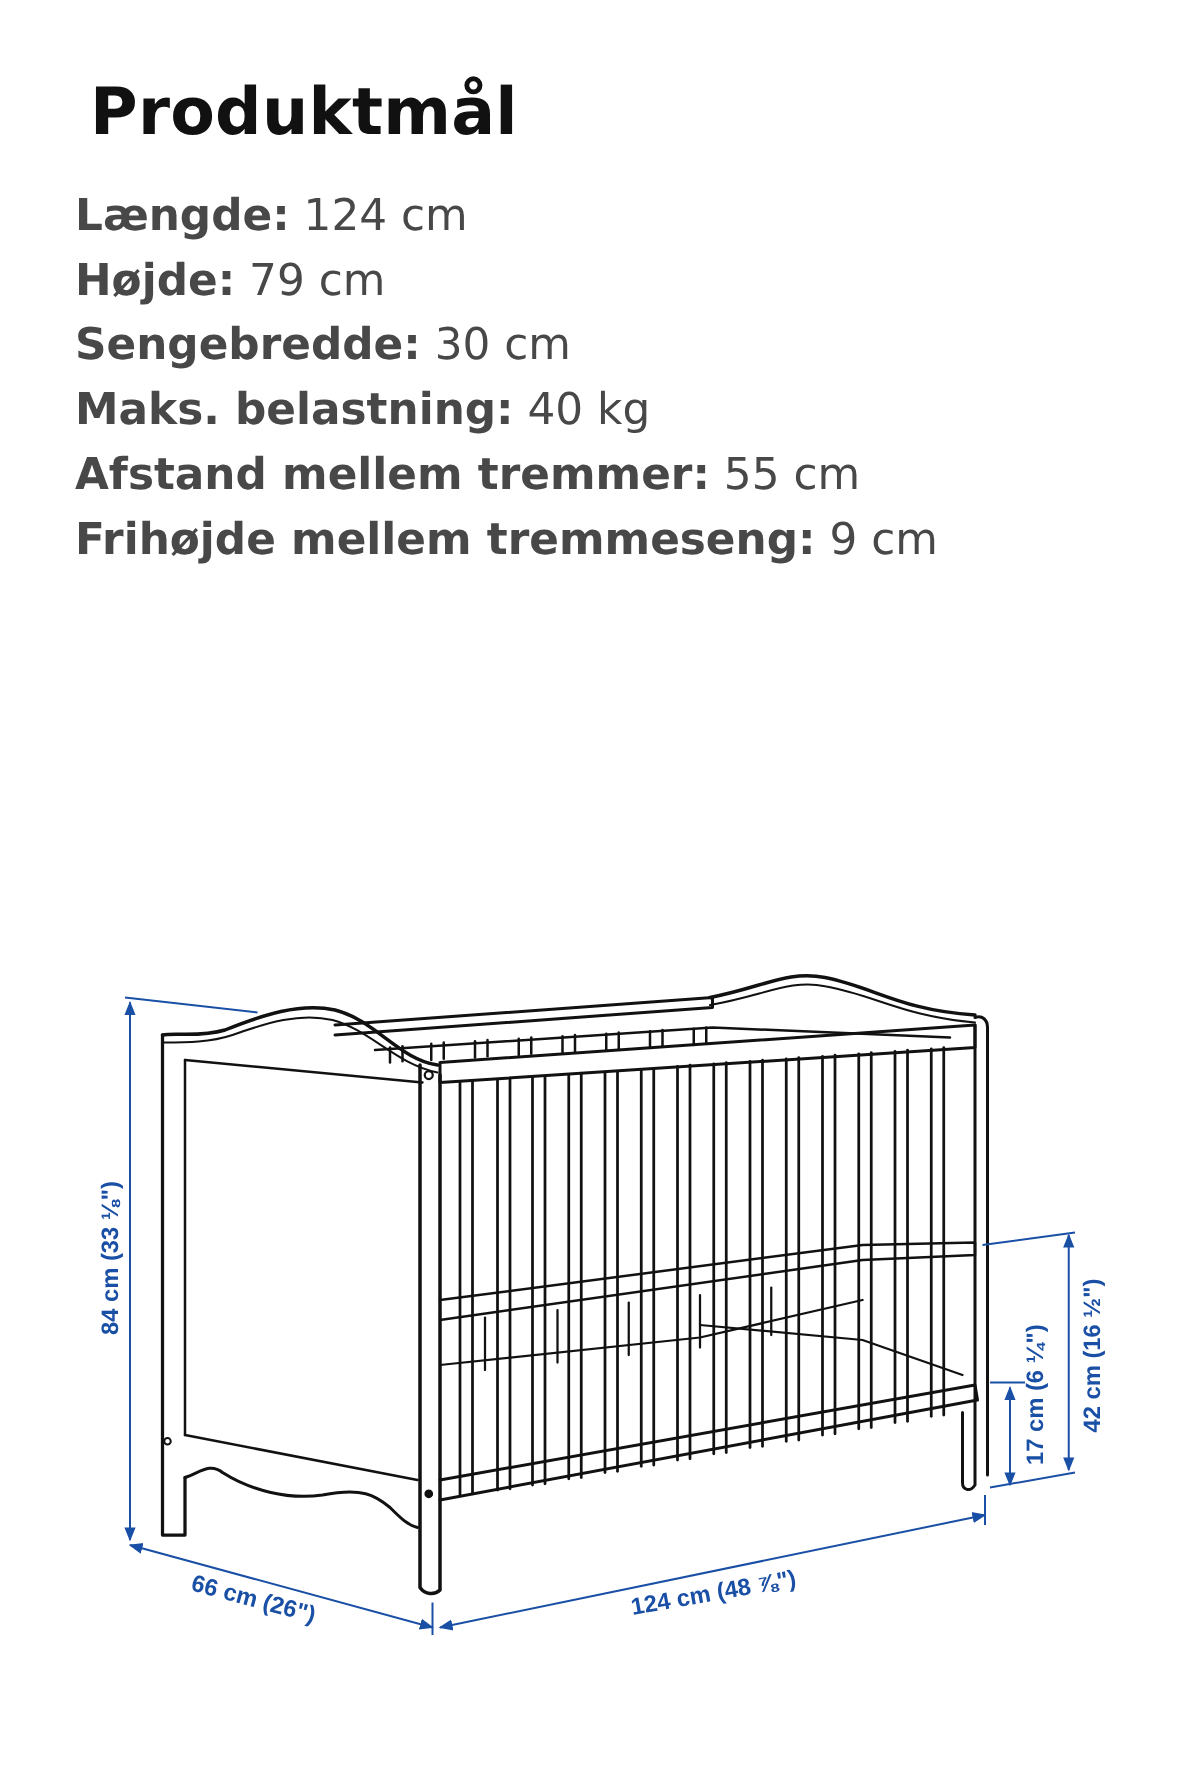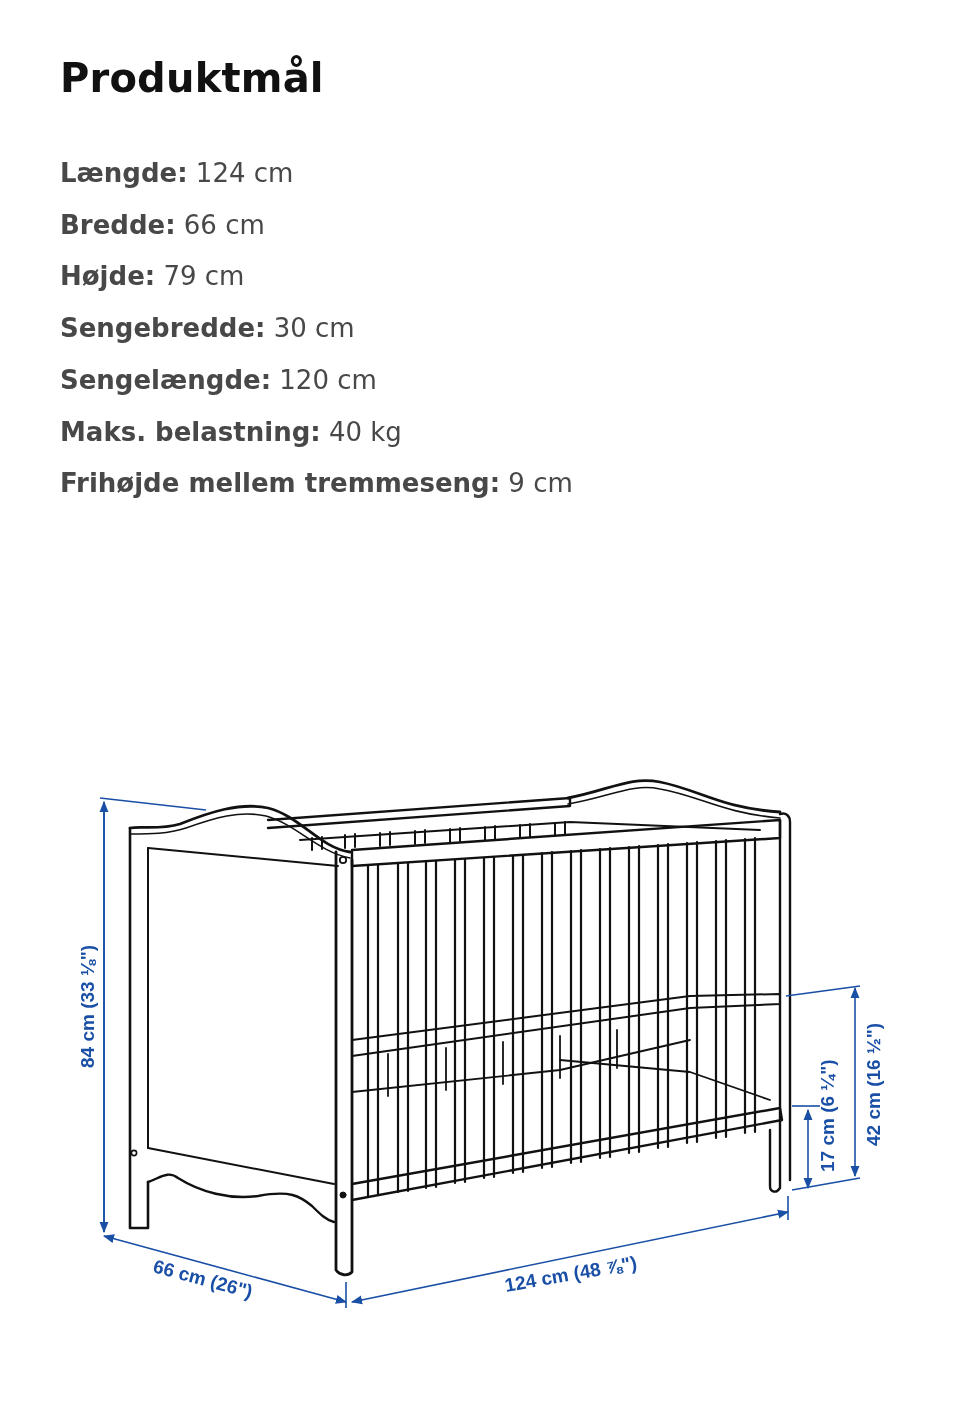--- a/index.html
+++ b/index.html
@@ -12,37 +12,37 @@
       height: 1418px;
       position: relative;
       overflow: hidden;
       font-family: "DejaVu Sans", "Liberation Sans", sans-serif;
       color: #484848;
     }
     .title {
       position: absolute;
       left: 60px;
       top: 52px;
-      margin: 0;
-      font-size: 40px;
+      margin: 12px;
+      font-size: 52px;
       font-weight: bold;
       color: #111111;
       letter-spacing: 0.2px;
       line-height: 52px;
     }
     .specs {
       position: absolute;
       left: 60px;
       top: 148px;
       margin: 0;
       padding: 0;
       list-style: none;
     }
     .spec-row {
-      font-size: 26px;
+      font-size: 35px;
       line-height: 51.7px;
       white-space: nowrap;
       color: #484848;
     }
     .spec-label {
       font-weight: bold;
       color: #484848;
     }
     .spec-value {
       font-weight: normal;
@@ -62,25 +62,24 @@
       fill: #1a4fa6;
     }
   </style>
 </head>
 <body>
 
 <h1 class="title">Produktmål</h1>
 
 <ul class="specs">
   <li class="spec-row"><span class="spec-label">Længde:</span> <span class="spec-value">124 cm</span></li>
-  <li class="spec-row"><span class="spec-label">Bredde:</span> <span class="spec-value">66 cm</span></li>
   <li class="spec-row"><span class="spec-label">Højde:</span> <span class="spec-value">79 cm</span></li>
   <li class="spec-row"><span class="spec-label">Sengebredde:</span> <span class="spec-value">30 cm</span></li>
-  <li class="spec-row"><span class="spec-label">Sengelængde:</span> <span class="spec-value">120 cm</span></li>
   <li class="spec-row"><span class="spec-label">Maks. belastning:</span> <span class="spec-value">40 kg</span></li>
+  <li class="spec-row"><span class="spec-label">Afstand mellem tremmer:</span> <span class="spec-value">55 cm</span></li>
   <li class="spec-row"><span class="spec-label">Frihøjde mellem tremmeseng:</span> <span class="spec-value">9 cm</span></li>
 </ul>
 
 <svg class="diagram" viewBox="0 740 960 620" width="960" height="620" xmlns="http://www.w3.org/2000/svg">
   <defs>
     <marker id="arr" viewBox="0 0 10 10" refX="9" refY="5" markerWidth="7" markerHeight="7" orient="auto-start-reverse">
       <path d="M0,1 L10,5 L0,9 z" fill="#1a4fa6"></path>
     </marker>
   </defs>
 

